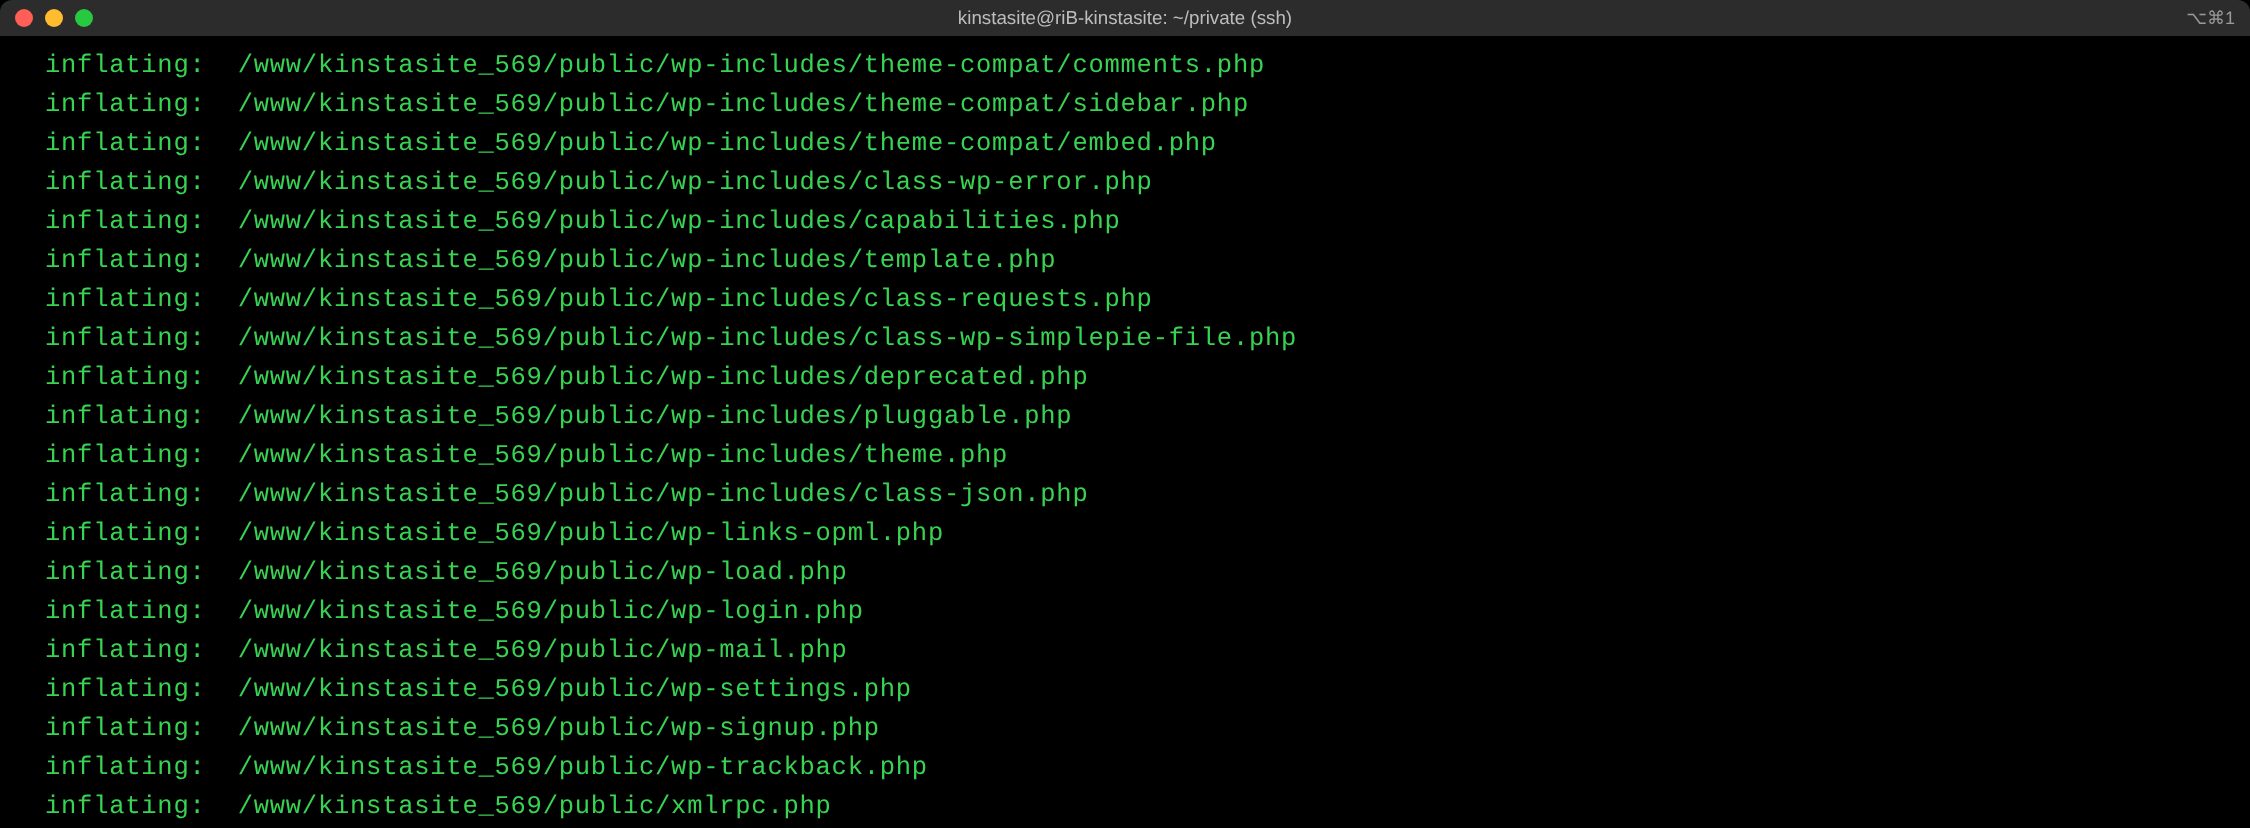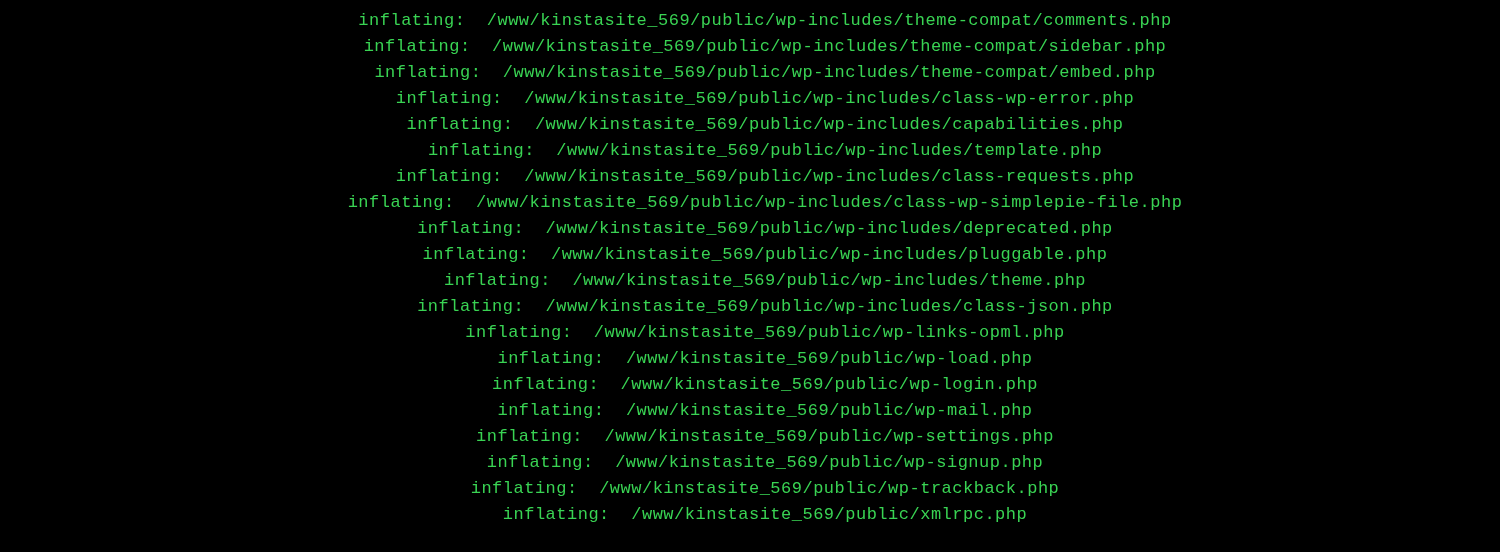--- a/index.html
+++ b/index.html
@@ -59,24 +59,32 @@
     font-size: 12px;
     font-family: -apple-system, BlinkMacSystemFont, "Helvetica Neue", Arial, sans-serif;
   }
   .terminal {
     flex: 1;
     padding: 8px 0 0 30px;
     line-height: 26px;
     letter-spacing: 0.5px;
     white-space: pre;
     overflow: hidden;
-    text-align: center;
   }
   .line { display: block; }
   .prefix { color: #39d353; }
   .path   { color: #39d353; }
 </style>
 </head>
 <body>
 
 <div class="window">
+  <div class="titlebar">
+    <div class="traffic-lights">
+      <span class="tl tl-close"></span>
+      <span class="tl tl-min"></span>
+      <span class="tl tl-max"></span>
+    </div>
+    <div class="title">kinstasite@riB-kinstasite: ~/private (ssh)</div>
+    <div class="tab-indicator">⌥⌘1</div>
+  </div>
   <div class="terminal" id="terminal"><span class="line"><span class="prefix">inflating:</span>  <span class="path">/www/kinstasite_569/public/wp-includes/theme-compat/comments.php</span></span><span class="line"><span class="prefix">inflating:</span>  <span class="path">/www/kinstasite_569/public/wp-includes/theme-compat/sidebar.php</span></span><span class="line"><span class="prefix">inflating:</span>  <span class="path">/www/kinstasite_569/public/wp-includes/theme-compat/embed.php</span></span><span class="line"><span class="prefix">inflating:</span>  <span class="path">/www/kinstasite_569/public/wp-includes/class-wp-error.php</span></span><span class="line"><span class="prefix">inflating:</span>  <span class="path">/www/kinstasite_569/public/wp-includes/capabilities.php</span></span><span class="line"><span class="prefix">inflating:</span>  <span class="path">/www/kinstasite_569/public/wp-includes/template.php</span></span><span class="line"><span class="prefix">inflating:</span>  <span class="path">/www/kinstasite_569/public/wp-includes/class-requests.php</span></span><span class="line"><span class="prefix">inflating:</span>  <span class="path">/www/kinstasite_569/public/wp-includes/class-wp-simplepie-file.php</span></span><span class="line"><span class="prefix">inflating:</span>  <span class="path">/www/kinstasite_569/public/wp-includes/deprecated.php</span></span><span class="line"><span class="prefix">inflating:</span>  <span class="path">/www/kinstasite_569/public/wp-includes/pluggable.php</span></span><span class="line"><span class="prefix">inflating:</span>  <span class="path">/www/kinstasite_569/public/wp-includes/theme.php</span></span><span class="line"><span class="prefix">inflating:</span>  <span class="path">/www/kinstasite_569/public/wp-includes/class-json.php</span></span><span class="line"><span class="prefix">inflating:</span>  <span class="path">/www/kinstasite_569/public/wp-links-opml.php</span></span><span class="line"><span class="prefix">inflating:</span>  <span class="path">/www/kinstasite_569/public/wp-load.php</span></span><span class="line"><span class="prefix">inflating:</span>  <span class="path">/www/kinstasite_569/public/wp-login.php</span></span><span class="line"><span class="prefix">inflating:</span>  <span class="path">/www/kinstasite_569/public/wp-mail.php</span></span><span class="line"><span class="prefix">inflating:</span>  <span class="path">/www/kinstasite_569/public/wp-settings.php</span></span><span class="line"><span class="prefix">inflating:</span>  <span class="path">/www/kinstasite_569/public/wp-signup.php</span></span><span class="line"><span class="prefix">inflating:</span>  <span class="path">/www/kinstasite_569/public/wp-trackback.php</span></span><span class="line"><span class="prefix">inflating:</span>  <span class="path">/www/kinstasite_569/public/xmlrpc.php</span></span></div>
 </div>
 
 </body></html>

